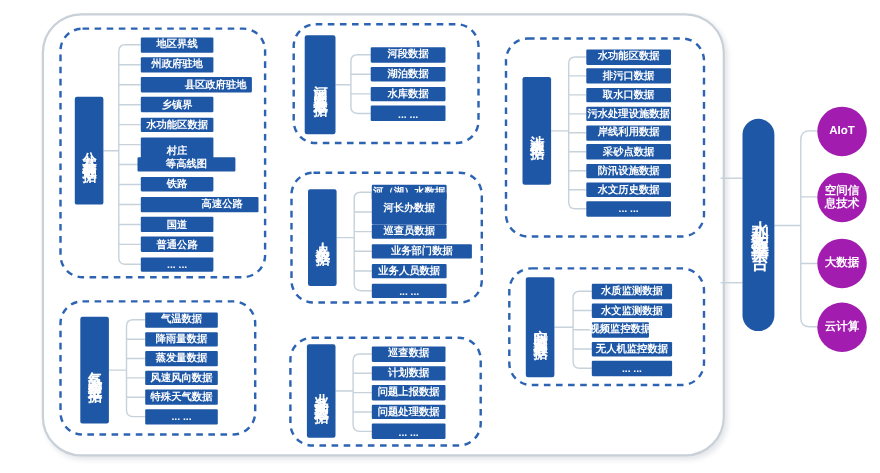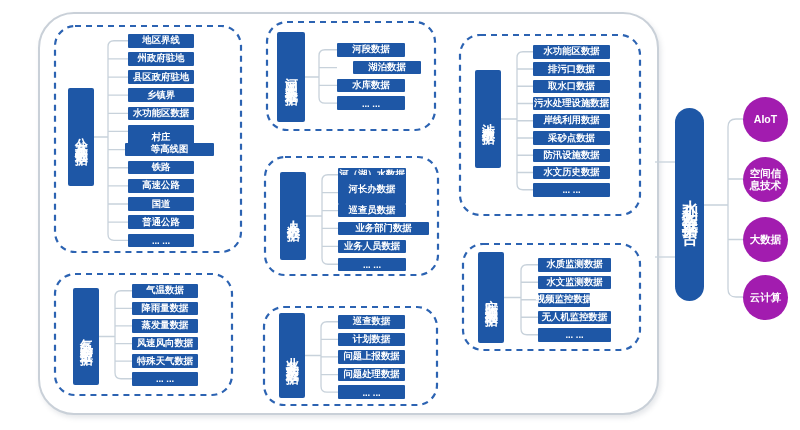--- a/index.html
+++ b/index.html
@@ -42,33 +42,33 @@
       <rect x="264" y="307" width="173" height="98" rx="20" fill="none" stroke="#2C63B2" stroke-width="2.2" stroke-dasharray="6 5"></rect>
       <path d="M 338 321.75 H 327 Q 321 321.75 321 327.75 V 386.15 Q 321 392.15 327 392.15 H 338 M 321 339.35 H 338 M 321 356.95 H 338 M 321 374.55 H 338 M 305 355.5 H 321" fill="none" stroke="#C8D2DB" stroke-width="1.3"></path>
       <path d="M 655 162 H 675" fill="none" stroke="#C8D2DB" stroke-width="1.3"></path>
       <path d="M 655 257 H 675" fill="none" stroke="#C8D2DB" stroke-width="1.3"></path>
       <path d="M 704 205 H 728 M 743 119 H 736 Q 728 119 728 127 V 289 Q 728 297 736 297 H 743 M 728 179 H 743 M 728 239.5 H 743" fill="none" stroke="#C8D2DB" stroke-width="1.3"></path>
     </svg>
   <div id="groups">
       <div class="vlabel" style="left: 68px; top: 88px; width: 26px; height: 98px;">公共基础数据</div>
       <div class="node" style="left: 128px; top: 34px; width: 66px; height: 13.5px;">地区界线</div>
       <div class="node" style="left: 128px; top: 52.14px; width: 66px; height: 13.5px;">州政府驻地</div>
-      <div class="node" style="left: 128px; top: 70.28px; width: 66px; height: 13.5px;">县区政府驻地</div>
+      <div class="node" style="left: 128px; top: 70.28px; width: 66px; height: 13.5px; padding-left: 35px;">县区政府驻地</div>
       <div class="node" style="left: 128px; top: 88.42px; width: 66px; height: 13.5px;">乡镇界</div>
       <div class="node" style="left: 128px; top: 106.56px; width: 66px; height: 13.5px;">水功能区数据</div>
       <div class="node" style="left: 128px; top: 124.7px; width: 66px; height: 26px;">村庄</div>
       <div class="node" style="left: 125px; top: 142.84px; width: 89px; height: 13.5px;">等高线图</div>
       <div class="node" style="left: 128px; top: 160.98px; width: 66px; height: 13.5px;">铁路</div>
-      <div class="node" style="left: 128px; top: 179.12px; width: 66px; height: 13.5px;">高速公路</div>
+      <div class="node" style="left: 128px; top: 179.12px; width: 66px; height: 13.5px; padding-left: 41px;">高速公路</div>
       <div class="node" style="left: 128px; top: 197.26px; width: 66px; height: 13.5px;">国道</div>
       <div class="node" style="left: 128px; top: 215.4px; width: 66px; height: 13.5px;">普通公路</div>
       <div class="node" style="left: 128px; top: 233.54px; width: 66px; height: 13.5px;">... ...</div>
       <div class="vlabel" style="left: 277px; top: 32px; width: 28px; height: 90px;">河网水系数据</div>
       <div class="node" style="left: 337px; top: 43px; width: 68px; height: 13.5px;">河段数据</div>
-      <div class="node" style="left: 337px; top: 60.8px; width: 68px; height: 13.5px; margin-left: 16px;">湖泊数据</div>
+      <div class="node" style="left: 337px; top: 60.8px; width: 68px; height: 13.5px;">湖泊数据</div>
       <div class="node" style="left: 337px; top: 78.6px; width: 68px; height: 13.5px;">水库数据</div>
       <div class="node" style="left: 337px; top: 96.4px; width: 68px; height: 13.5px;">... ...</div>
       <div class="vlabel" style="left: 280px; top: 172px; width: 26px; height: 88px;">人员数据</div>
       <div class="node" style="left: 338px; top: 168px; width: 68px; height: 13.5px;">河（湖）水数据</div>
       <div class="node" style="left: 338px; top: 175px; width: 68px; height: 29px;">河长办数据</div>
       <div class="node" style="left: 338px; top: 203.8px; width: 68px; height: 13.5px;">巡查员数据</div>
       <div class="node" style="left: 338px; top: 221.7px; width: 91px; height: 13.5px;">业务部门数据</div>
       <div class="node" style="left: 338px; top: 239.6px; width: 68px; height: 13.5px;">业务人员数据</div>
       <div class="node" style="left: 338px; top: 257.5px; width: 68px; height: 13.5px;">... ...</div>
       <div class="vlabel" style="left: 475px; top: 70px; width: 26px; height: 98px;">涉水数据</div>

